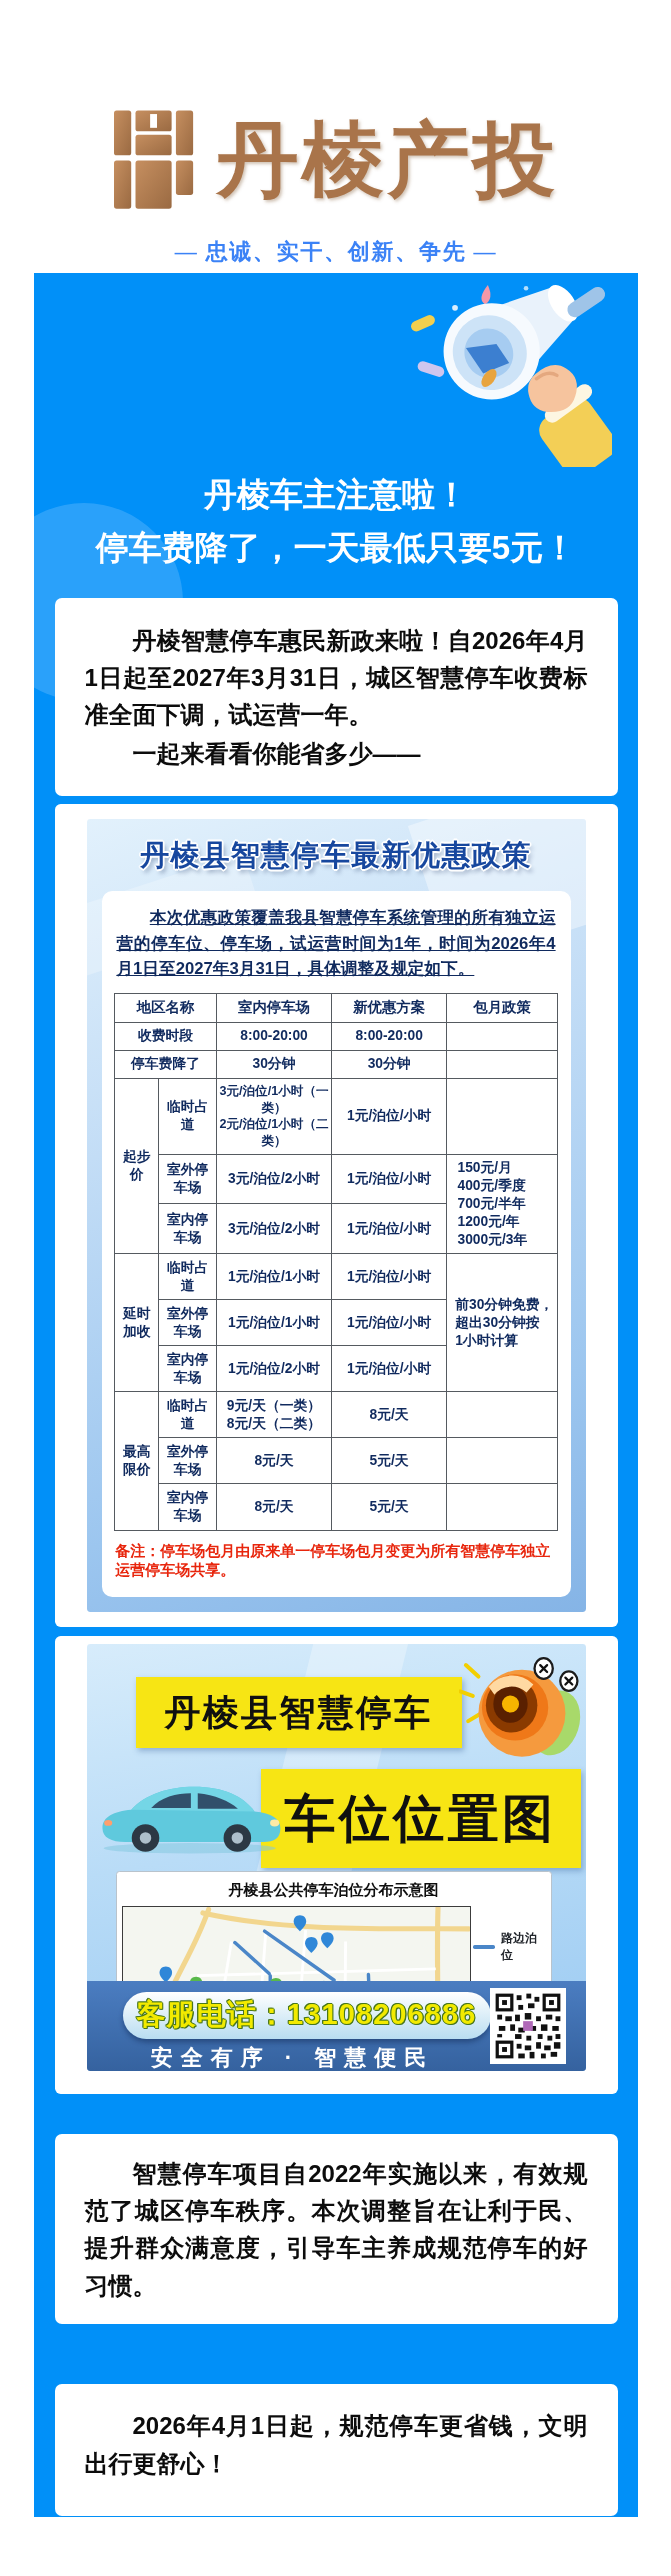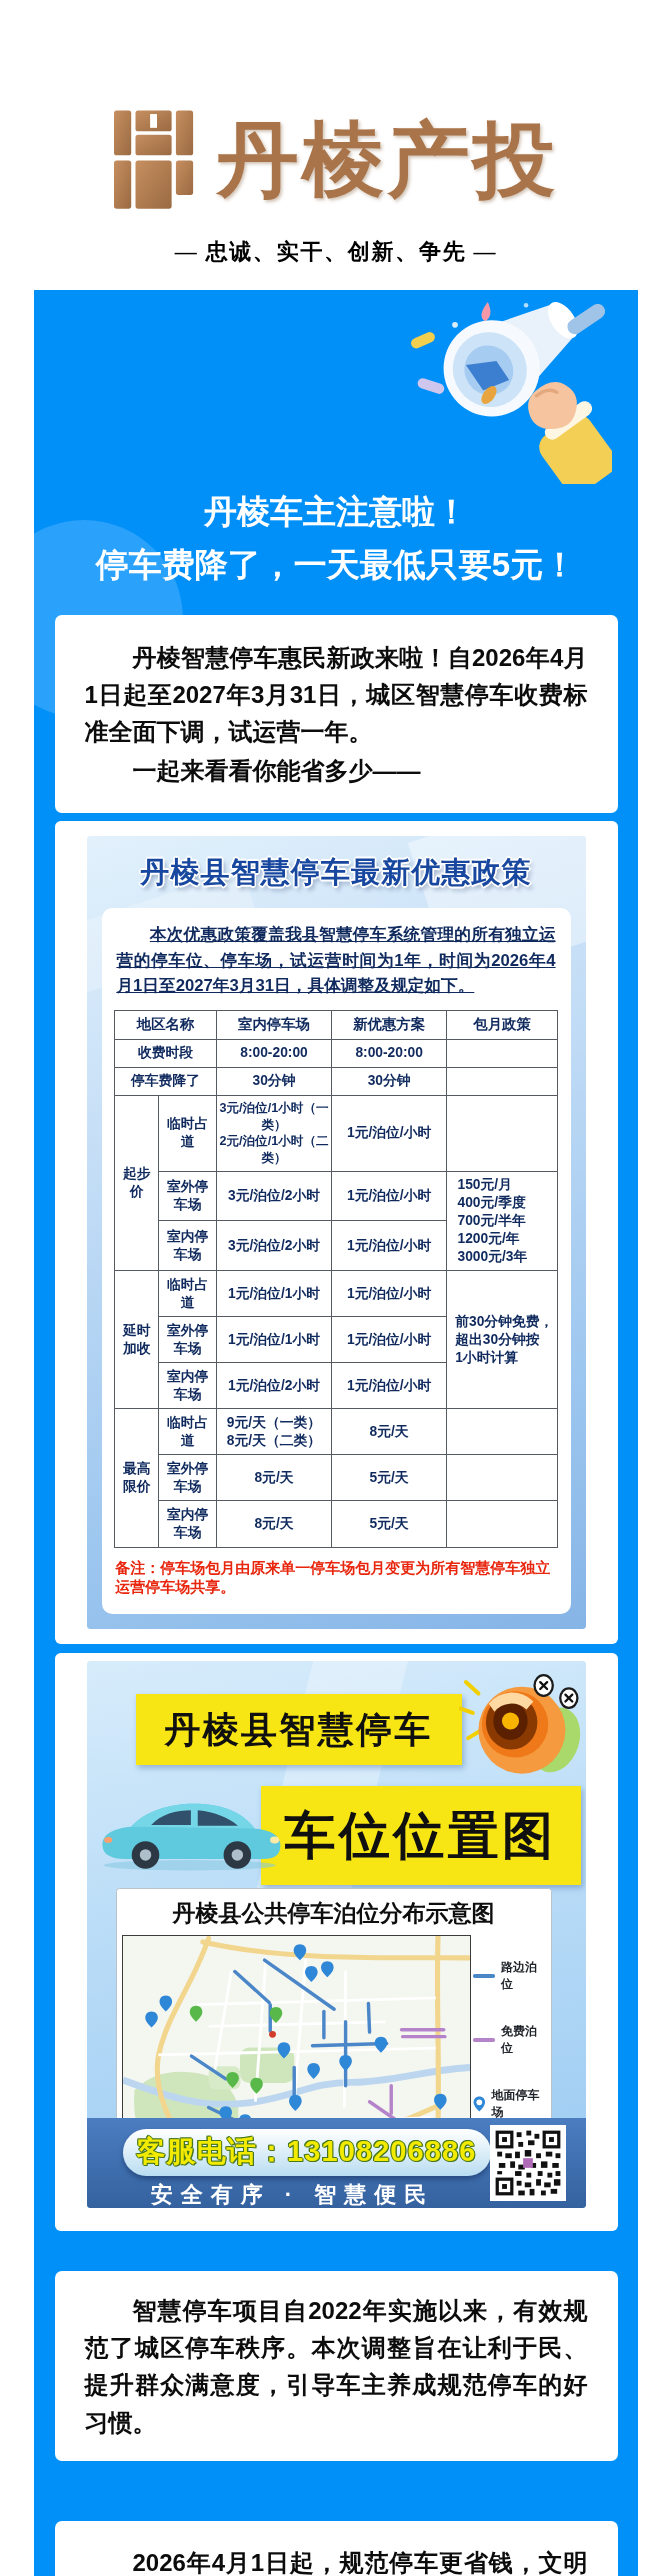--- a/index.html
+++ b/index.html
@@ -1,26 +1,26 @@
 <!DOCTYPE html>
 <html style="font-size:9.2px"><head>
 <meta charset="utf-8">
 <style>
   html,body{margin:0;padding:0;background:#ffffff;}
   body{width:672px;font-family:"Liberation Sans","DejaVu Sans",sans-serif;-webkit-font-smoothing:antialiased;}
   .page{width:672px;position:relative;}
 
   
-  .site-header{padding-top:106px;padding-bottom:23px;text-align:center;}
+  .site-header{padding-top:106px;padding-bottom:6px;text-align:center;}
   .brand-row{display:flex;align-items:center;justify-content:center;gap:17px;}
   .brand-logo{width:86px;height:109px;flex:0 0 auto;}
   .brand-name{font-family:"Liberation Serif","DejaVu Serif",serif;font-weight:700;font-size:82px;
     color:#a9744a;letter-spacing:3.4px;line-height:1;text-shadow:1.7px 2.3px 3.4px rgba(120,80,40,.35);}
   .brand-tagline{margin-top:22px;font-family:"Liberation Serif","DejaVu Serif",serif;font-weight:700;
-    font-size:22px;color:#000000;letter-spacing:1.7px;}
+    font-size:22px;color:#3b82f6;letter-spacing:1.7px;}
 
   
   .blue-panel{margin:0 34px;background:#0190f8;position:relative;overflow:hidden;padding-bottom:1.1px;}
   .deco-circle{position:absolute;left:-49px;top:230px;width:198px;height:198px;border-radius:50%;
     background:rgba(120,195,255,.35);z-index:0;}
   .hero{position:relative;height:195px;z-index:1;}
   .hero-art{position:absolute;right:26px;top:4.6px;width:212px;height:189px;}
   .hero-title{position:relative;z-index:1;text-align:center;color:#ffffff;font-weight:900;
     font-size:33px;line-height:1.62;margin:0 0 23px 0;}
 
@@ -53,33 +53,33 @@
     text-indent:2em;text-align:justify;text-decoration:underline;}
   table.fee{width:100%;margin-top:11.5px;border-collapse:collapse;text-align:center;
     font-size:13.8px;font-weight:700;color:#102a5e;}
   table.fee td,table.fee th{border:1.1px solid #555a60;padding:4.6px 2.3px;line-height:1.3;}
   table.fee th{font-size:14.4px;}
   .h44{height:23px;} .h80{height:41px;} .h52{height:23px;}
   .cell-sub{font-size:12.6px;}
   .note{margin:10.3px 1.1px 2.3px;font-size:15px;font-weight:700;color:#e8260d;line-height:1.3;}
 
   
-  .artwork2{position:relative;border-radius:3.4px;overflow:hidden;height:547px;
+  .artwork2{position:relative;border-radius:3.4px;overflow:hidden;height:427px;
     background:linear-gradient(170deg,#d7ecfb 0%,#b9dcf7 45%,#9bcaf2 100%);}
   .artwork2:before{content:"";position:absolute;left:40%;top:-23px;width:92px;height:276px;
     background:rgba(255,255,255,.3);transform:rotate(14deg);}
   .badge{position:absolute;background:#f7e514;color:#101010;font-weight:900;text-align:center;
     box-shadow:2.3px 3.4px 5.7px rgba(40,80,140,.35);}
   .badge1{left:49px;top:33px;width:326px;height:71px;font-size:36px;line-height:71px;letter-spacing:2.3px;}
   .badge2{left:174px;top:125px;width:320px;height:99px;font-size:51px;line-height:99px;letter-spacing:3.4px;}
   .car-art{position:absolute;left:4.6px;top:118px;width:198px;height:95px;}
   .horn-art{position:absolute;right:3.4px;top:6.9px;width:123px;height:118px;}
   .map-panel{position:absolute;left:29px;top:227px;width:436px;height:274px;background:#ffffff;
     border-radius:3.4px;border:0.6px solid #b9c3cc;box-sizing:border-box;padding:5.7px 5.7px 6.9px;}
-  .map-title{text-align:center;font-size:23px;font-weight:700;color:#0e0e0e;padding:3.4px 0 5.7px;}
+  .map-title{text-align:center;font-size:15px;font-weight:700;color:#0e0e0e;padding:3.4px 0 5.7px;}
   .map-flex{display:flex;gap:2px;}
   .map-box{width:349px;height:225px;border:1.1px solid #3c3c3c;box-sizing:border-box;background:#f4f6f0;}
   .legend{flex:1;padding-top:24px;display:flex;flex-direction:column;gap:30px;}
   .legend-item{display:flex;align-items:center;gap:5.7px;font-size:12px;color:#20242a;font-weight:600;}
   .legend-dash{width:22px;height:4px;border-radius:1.7px;flex:0 0 auto;}
   .legend-pin{width:12.6px;height:16px;flex:0 0 auto;}
   .band{position:absolute;left:0;bottom:0;width:100%;height:90px;
     background:linear-gradient(#4b7dc1,#35629f);}
   .hotline-pill{position:absolute;left:36px;top:10.3px;width:368px;height:47px;border-radius:34px;
     background:linear-gradient(#ffffff,#b9ddf1);box-shadow:0 3.4px 5.7px rgba(10,30,70,.4);

